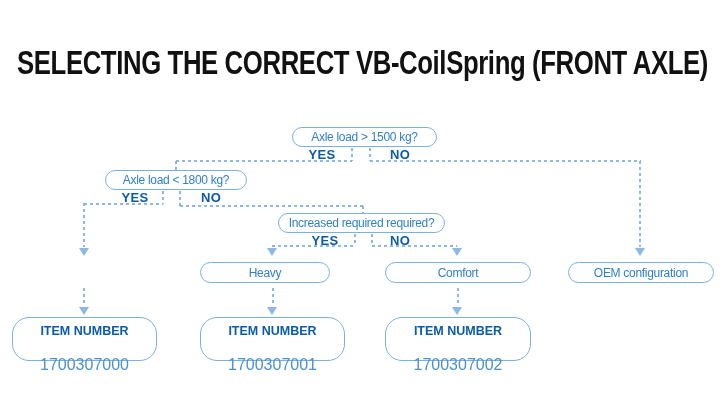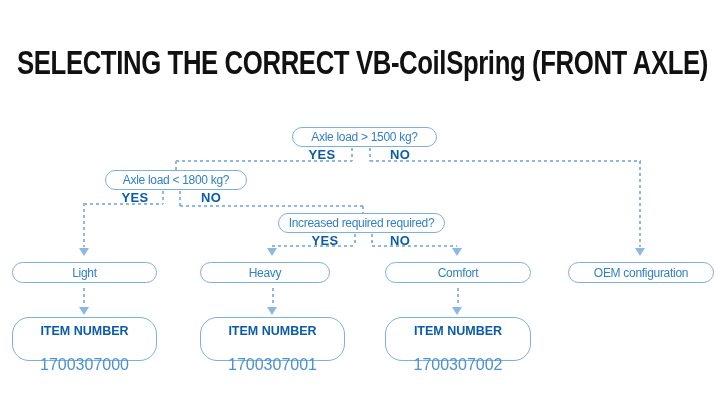--- a/index.html
+++ b/index.html
@@ -80,23 +80,20 @@
   </div>
   <div class="yn" style="left:295px;top:233px">YES</div>
   <div class="yn" style="left:370px;top:233px">NO</div>
   <div class="vline" style="left:354px;top:234px;height:12px"></div>
   <div class="hline" style="left:272px;top:245px;width:83px"></div>
   <div class="arrow" style="left:267px;top:248px"></div>
   <div class="vline" style="left:371px;top:234px;height:12px"></div>
   <div class="hline" style="left:372px;top:245px;width:85px"></div>
   <div class="arrow" style="left:452px;top:248px"></div>
 
-  <div class="obox" style="left:12px;top:262px;width:145px;height:21px">
-    <span>Light</span>
-  </div>
   <div class="obox" style="left:200px;top:262px;width:130px;height:21px">
     <span>Heavy</span>
   </div>
   <div class="obox" style="left:385px;top:262px;width:146px;height:21px">
     <span>Comfort</span>
   </div>
   <div class="obox" style="left:568px;top:262px;width:146px;height:21px">
     <span>OEM configuration</span>
   </div>
 

